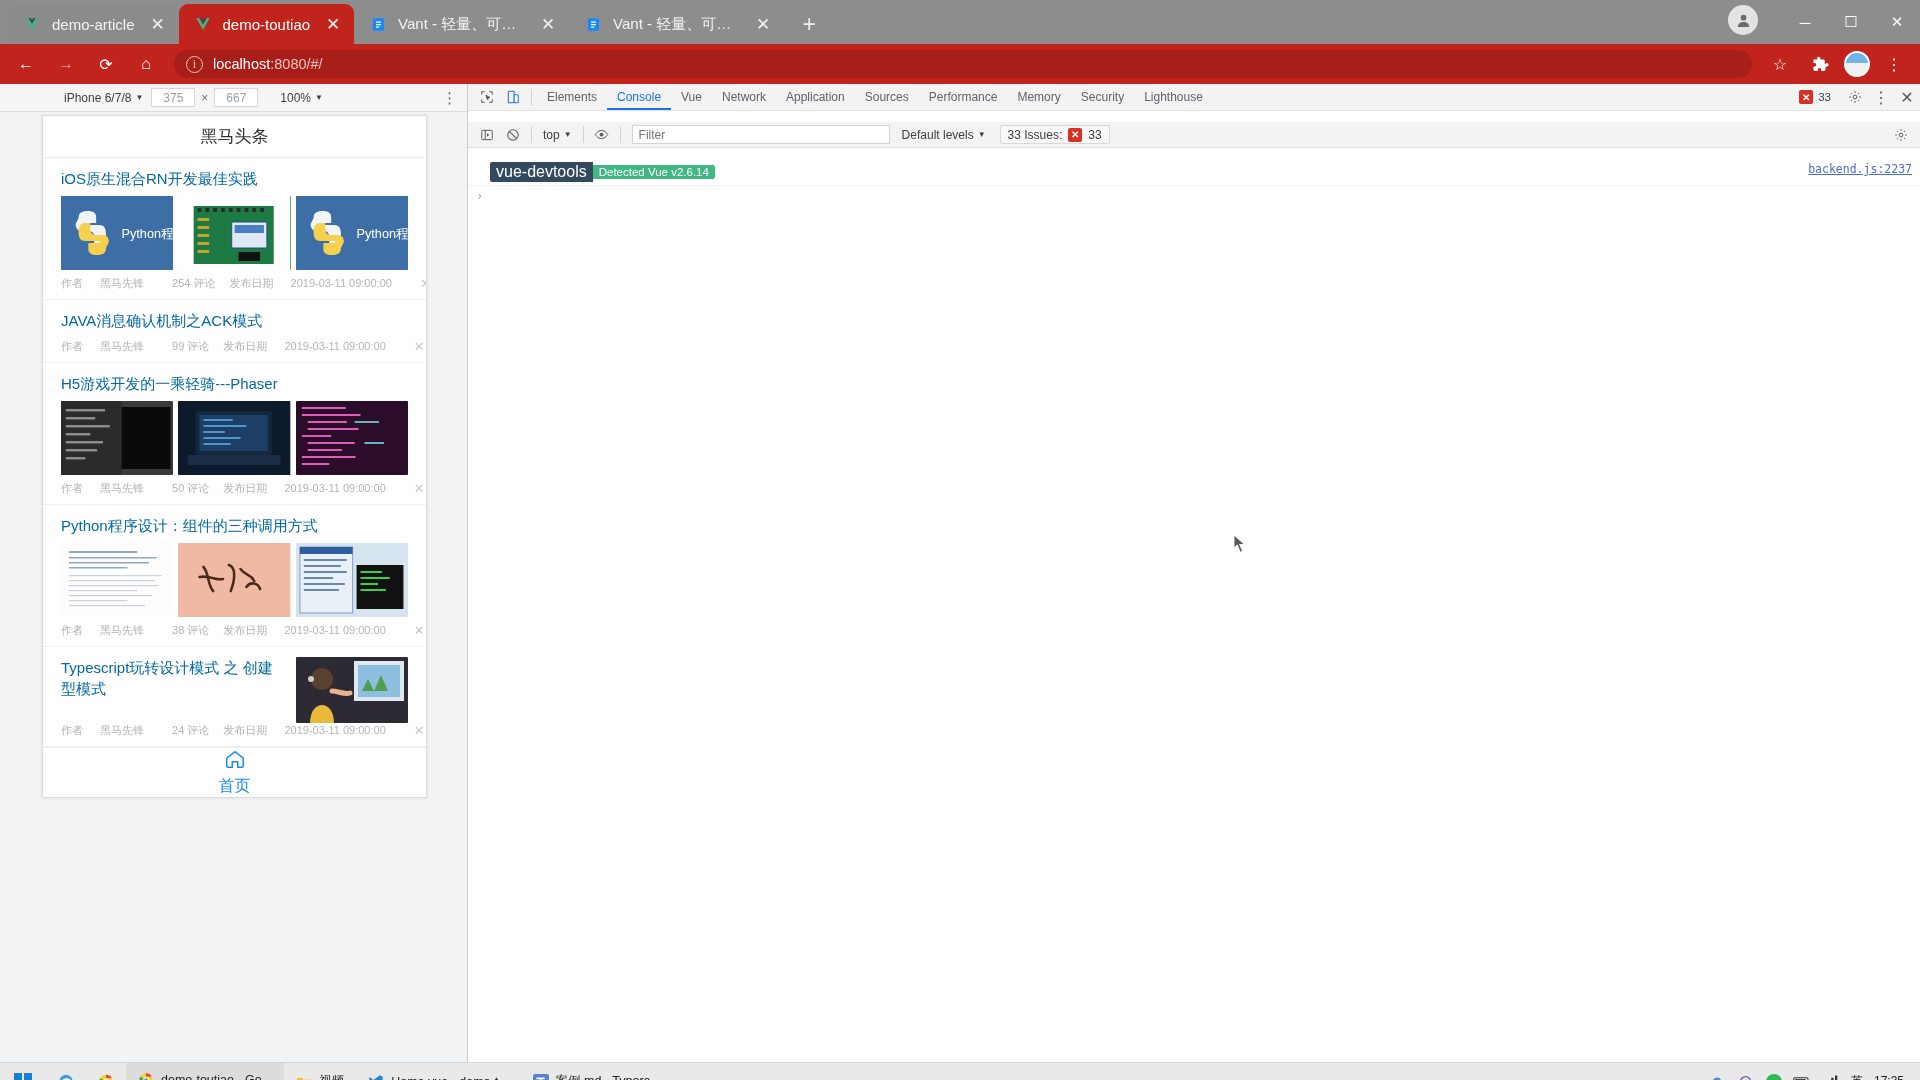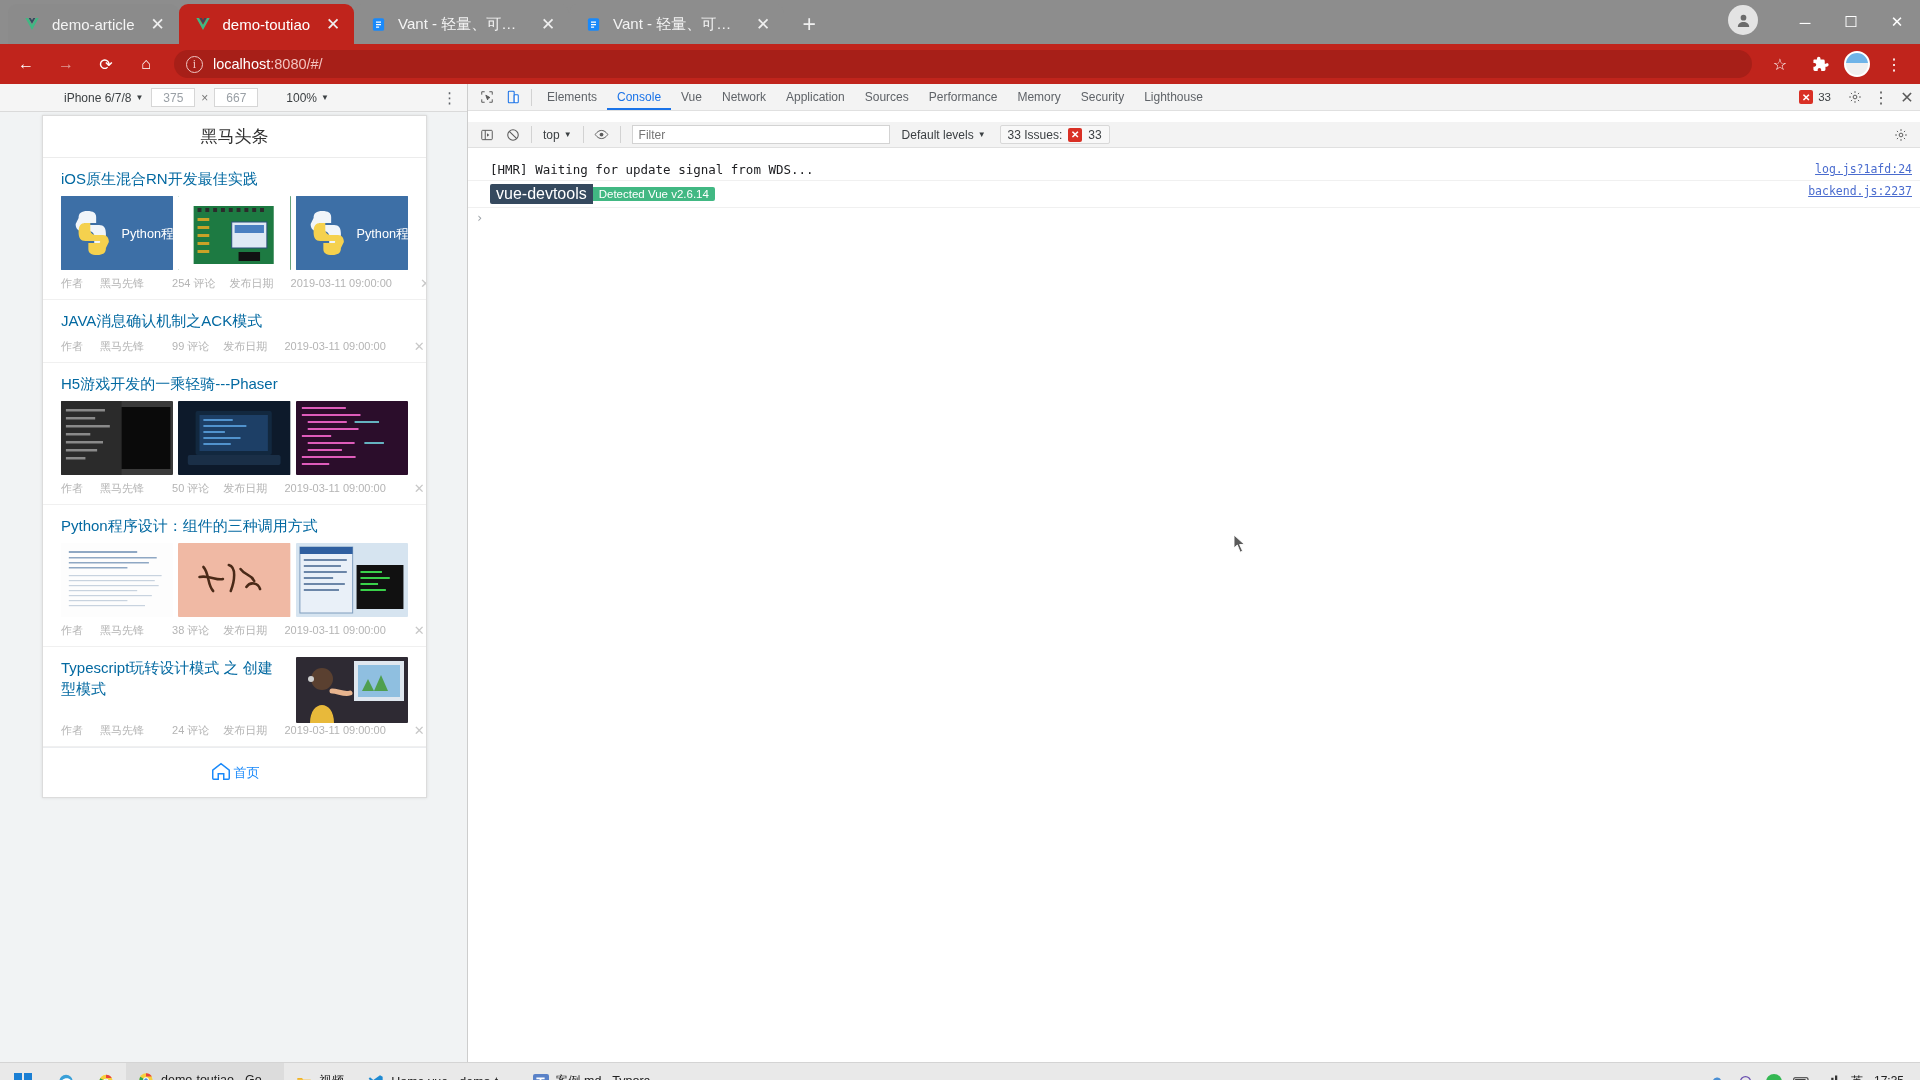--- a/index.html
+++ b/index.html
@@ -219,23 +219,23 @@
     font-size: 13px; color: #c8c8c8;
   }
   #app-tabbar {
     height: 50px; flex: 0 0 50px;
     border-top: 1px solid #ebedf0;
     display: flex;
     background: #ffffff;
   }
   .tabbar-item {
     flex: 1 1 0;
-    display: flex; flex-direction: row;
+    display: flex; flex-direction: column;
     align-items: center; justify-content: center;
-    font-size: 13px; gap: 2px;
+    font-size: 16px; gap: 2px;
   }
   .tabbar-item.active { color: #1989fa; }
   .tabbar-item.inactive { color: #7d7e80; }
 
   
   #devtools {
     flex: 1 1 auto;
     display: flex; flex-direction: column;
     background: #ffffff;
     min-width: 0;
@@ -487,21 +487,21 @@
     <div id="device-pane">
 
       <div id="device-toolbar">
         <div class="dev-select">
           <span>iPhone 6/7/8</span>
           <span class="caret">▼</span>
         </div>
         <div class="dev-num">375</div>
         <span class="dev-x">×</span>
         <div class="dev-num">667</div>
-        <div class="dev-select" style="margin-left:20px">
+        <div class="dev-select" style="margin-left:14px">
           <span>100%</span>
           <span class="caret">▼</span>
         </div>
         <div id="device-more">⋮</div>
       </div>
 
       <div id="device-canvas">
         <div id="phone">
 
           <div id="app-header">黑马头条</div>
@@ -831,24 +831,20 @@
         <div class="dt-icon-btn">
           <svg width="14" height="14" viewBox="0 0 24 24" fill="none" stroke="#5a5a5a" stroke-width="1.7">
               <circle cx="12" cy="12" r="3.2"></circle>
               <path d="M12 2v3M12 19v3M2 12h3M19 12h3M5 5l2 2M17 17l2 2M19 5l-2 2M7 17l-2 2"></path>
             </svg>
         </div>
       </div>
 
       <div id="console-body">
 
-        <div class="console-line">
-          <span class="console-msg">[HMR] Waiting for update signal from WDS...</span>
-          <span class="console-src">log.js?1afd:24</span>
-        </div>
 
         <div class="console-line">
           <span class="console-msg" style="display:flex;align-items:center">
             <span class="badge-dark">vue-devtools</span><span class="badge-green">Detected Vue v2.6.14</span>
           </span>
           <span class="console-src">backend.js:2237</span>
         </div>
 
         <div id="prompt-line">
           <span>›</span>

